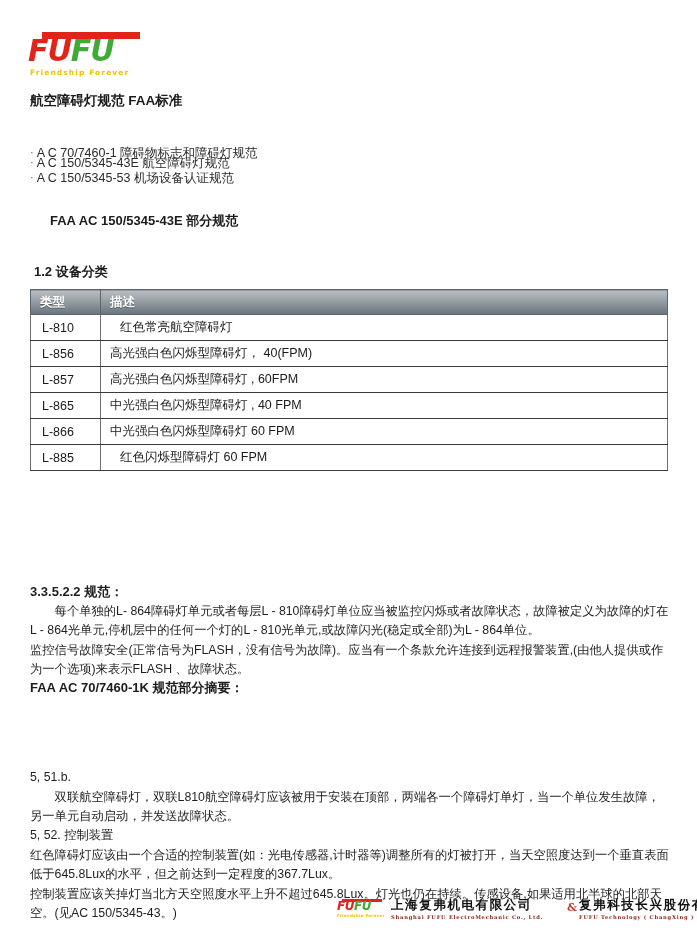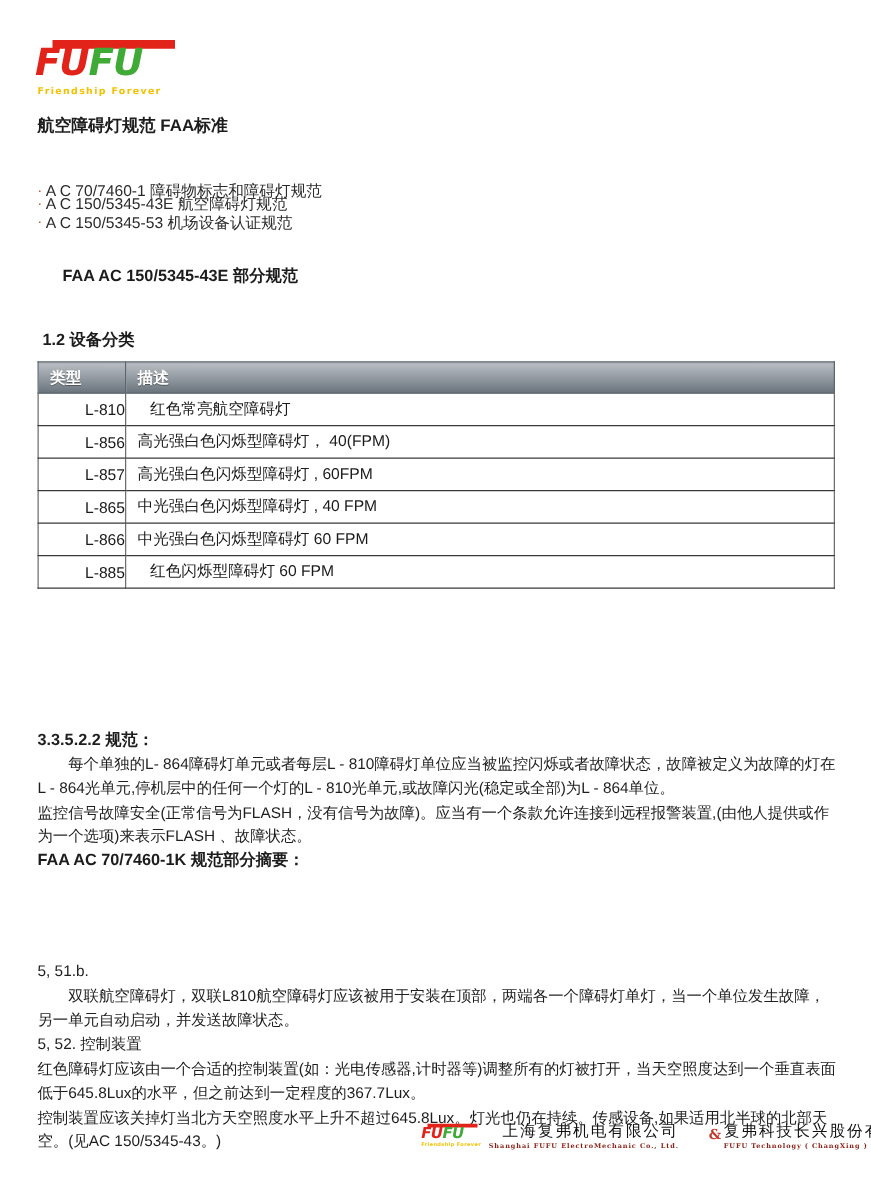--- a/index.html
+++ b/index.html
@@ -127,21 +127,21 @@
     border-left: 1px solid #6f6f6f;
     border-right: 1px solid #6f6f6f;
     border-bottom: 1px solid #3a3a3a;
     border-top: 1px solid #b6b6b6;
     color: #1a1a1a;
     vertical-align: middle;
     white-space: nowrap;
     overflow: hidden;
   }
   #device-table tr:first-child td { border-top: none; }
-  #device-table td.t-type { padding-left: 11px; text-align: right; }
+  #device-table td.t-type { padding-left: 11px; }
   #device-table td.t-desc.indent { padding-left: 19px; }
 
   
   .para-block {
     position: absolute;
     left: 30px;
     width: 640px;
     font-size: 12.3px;
     line-height: 19.5px;
     color: #1e1e1e;
@@ -194,26 +194,25 @@
     letter-spacing: .3px;
     color: #f2c200;
     white-space: nowrap;
   }
   .f-col {
     position: absolute;
     top: 0px;
   }
   .f-cn {
     font-size: 12.5px;
-    font-weight: normal;
+    font-weight: bold;
     letter-spacing: 1.6px;
     color: #111;
     white-space: nowrap;
     line-height: 16px;
-    text-align: right;
   }
   .f-en {
     font-family: "DejaVu Serif", serif;
     font-size: 5.2px;
     font-weight: bold;
     letter-spacing: .75px;
     color: #8a1f15;
     white-space: nowrap;
     line-height: 8px;
   }

